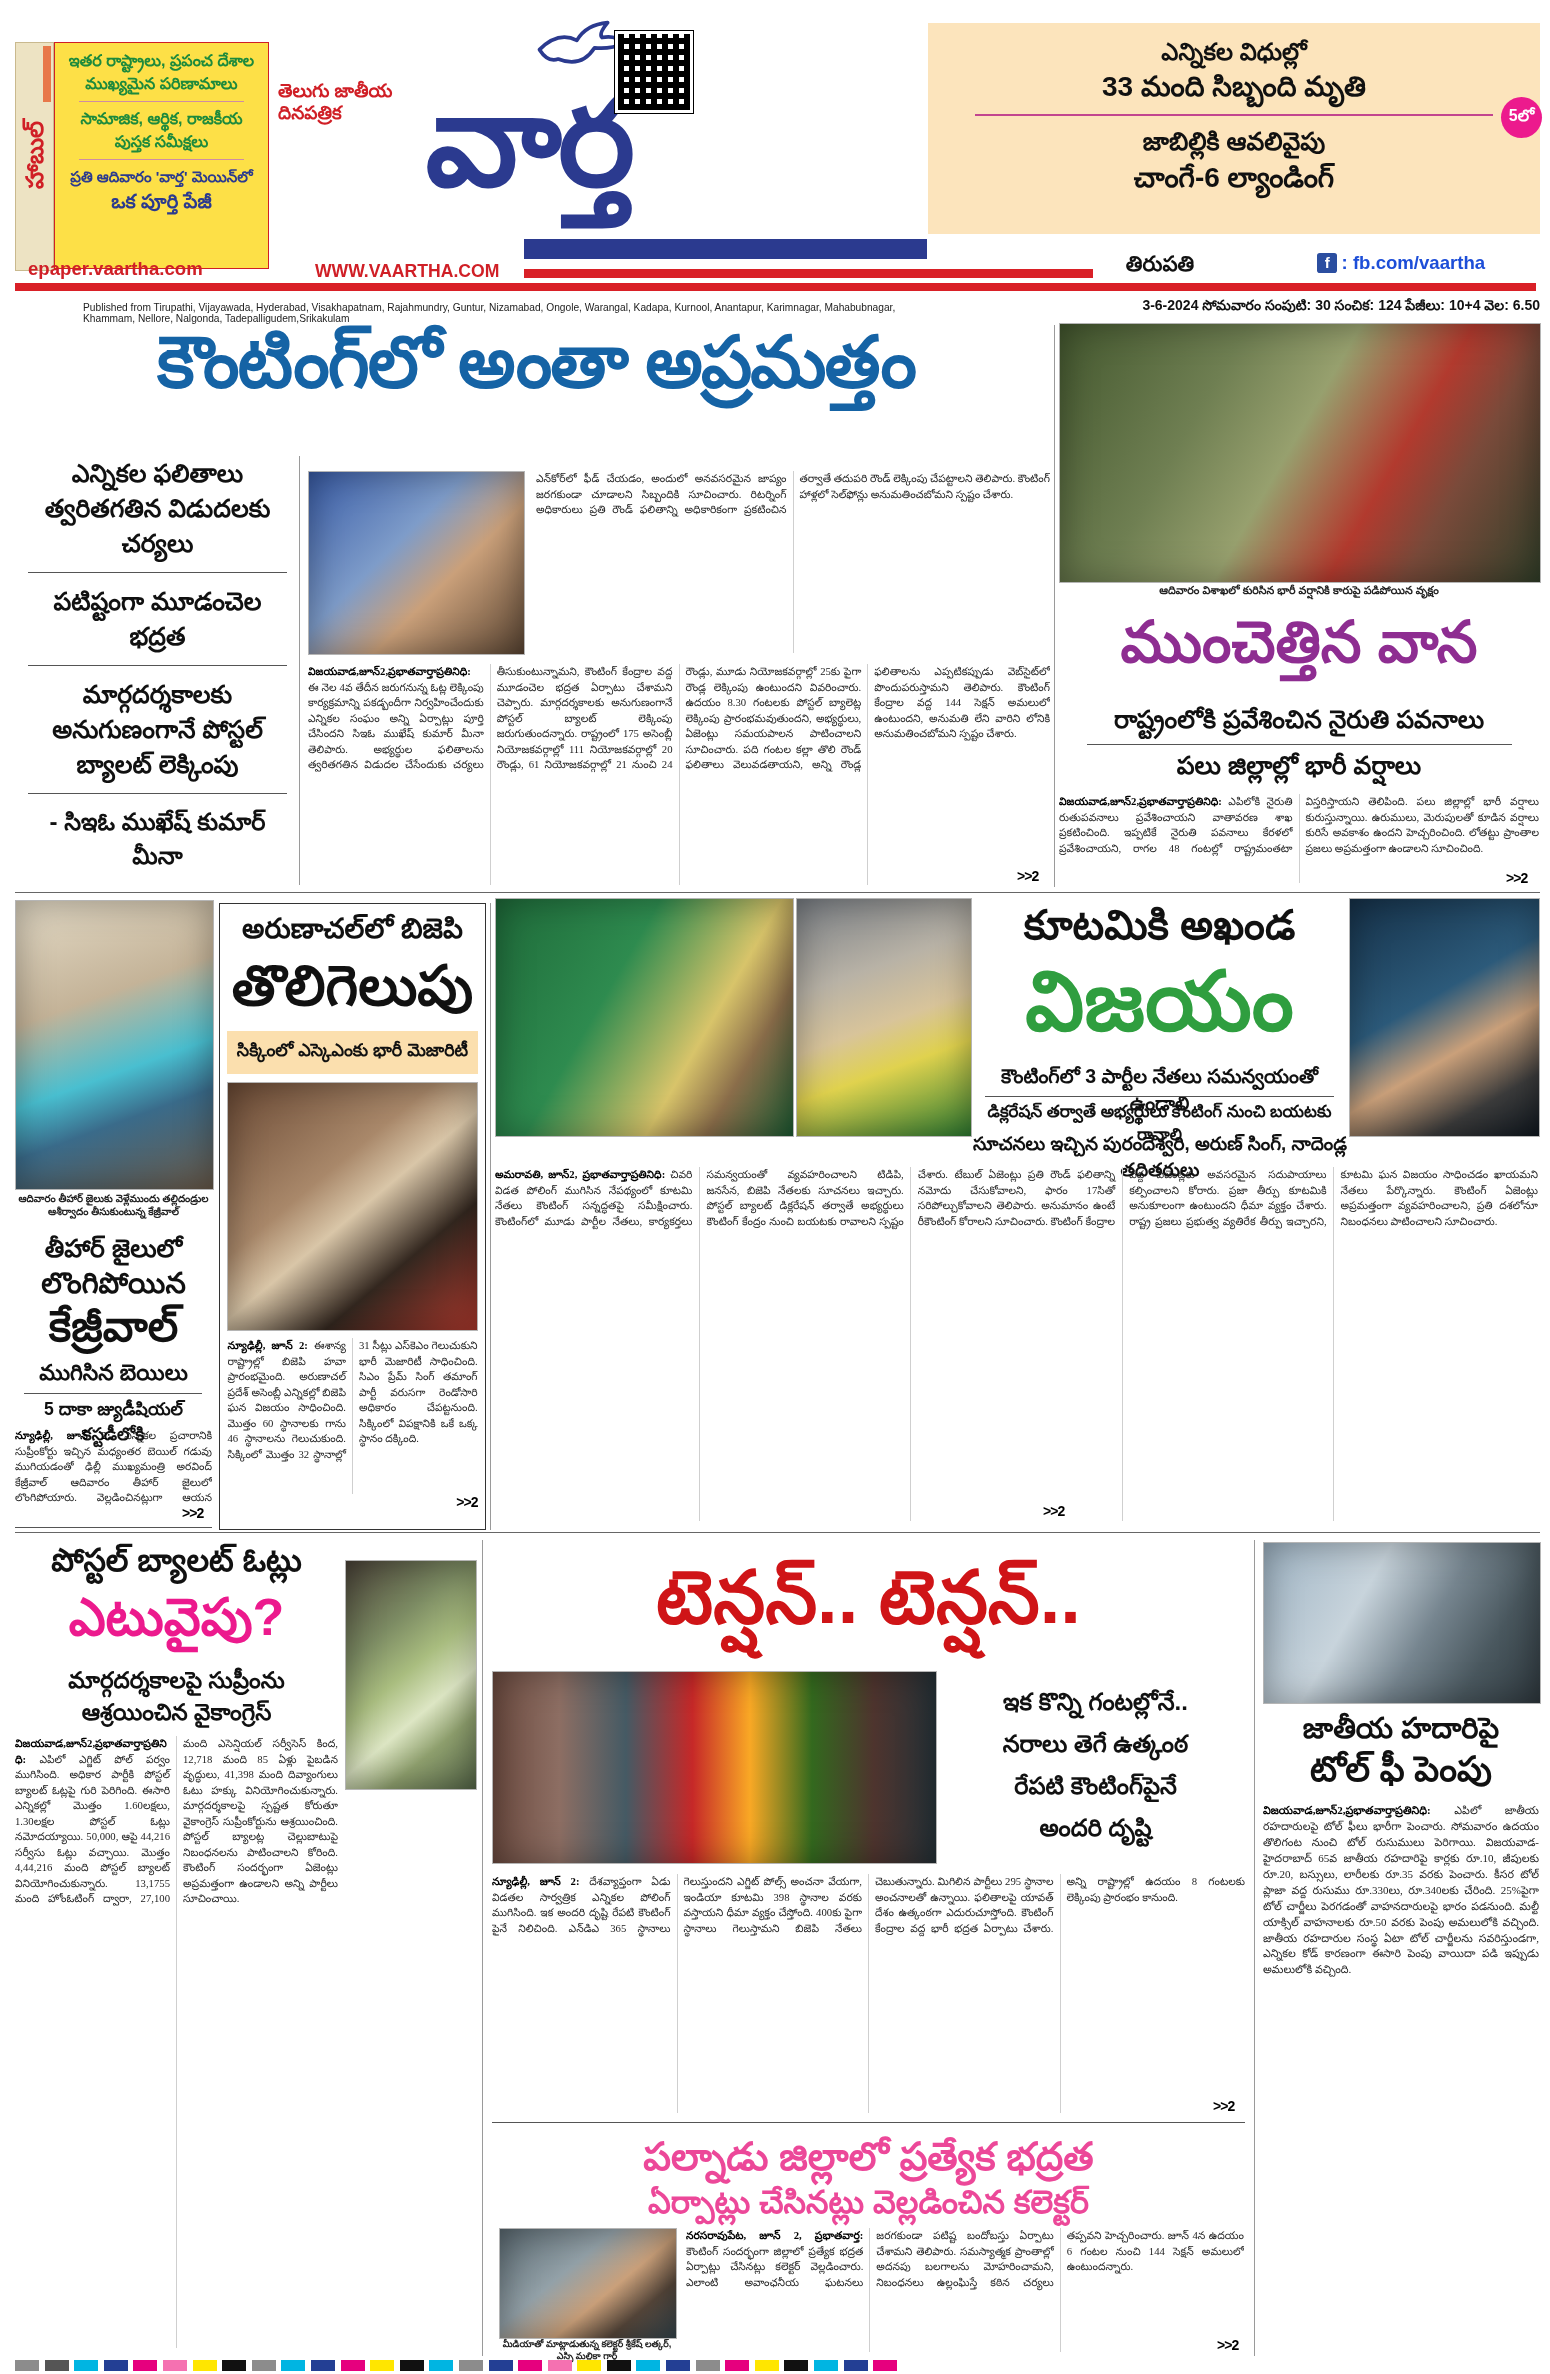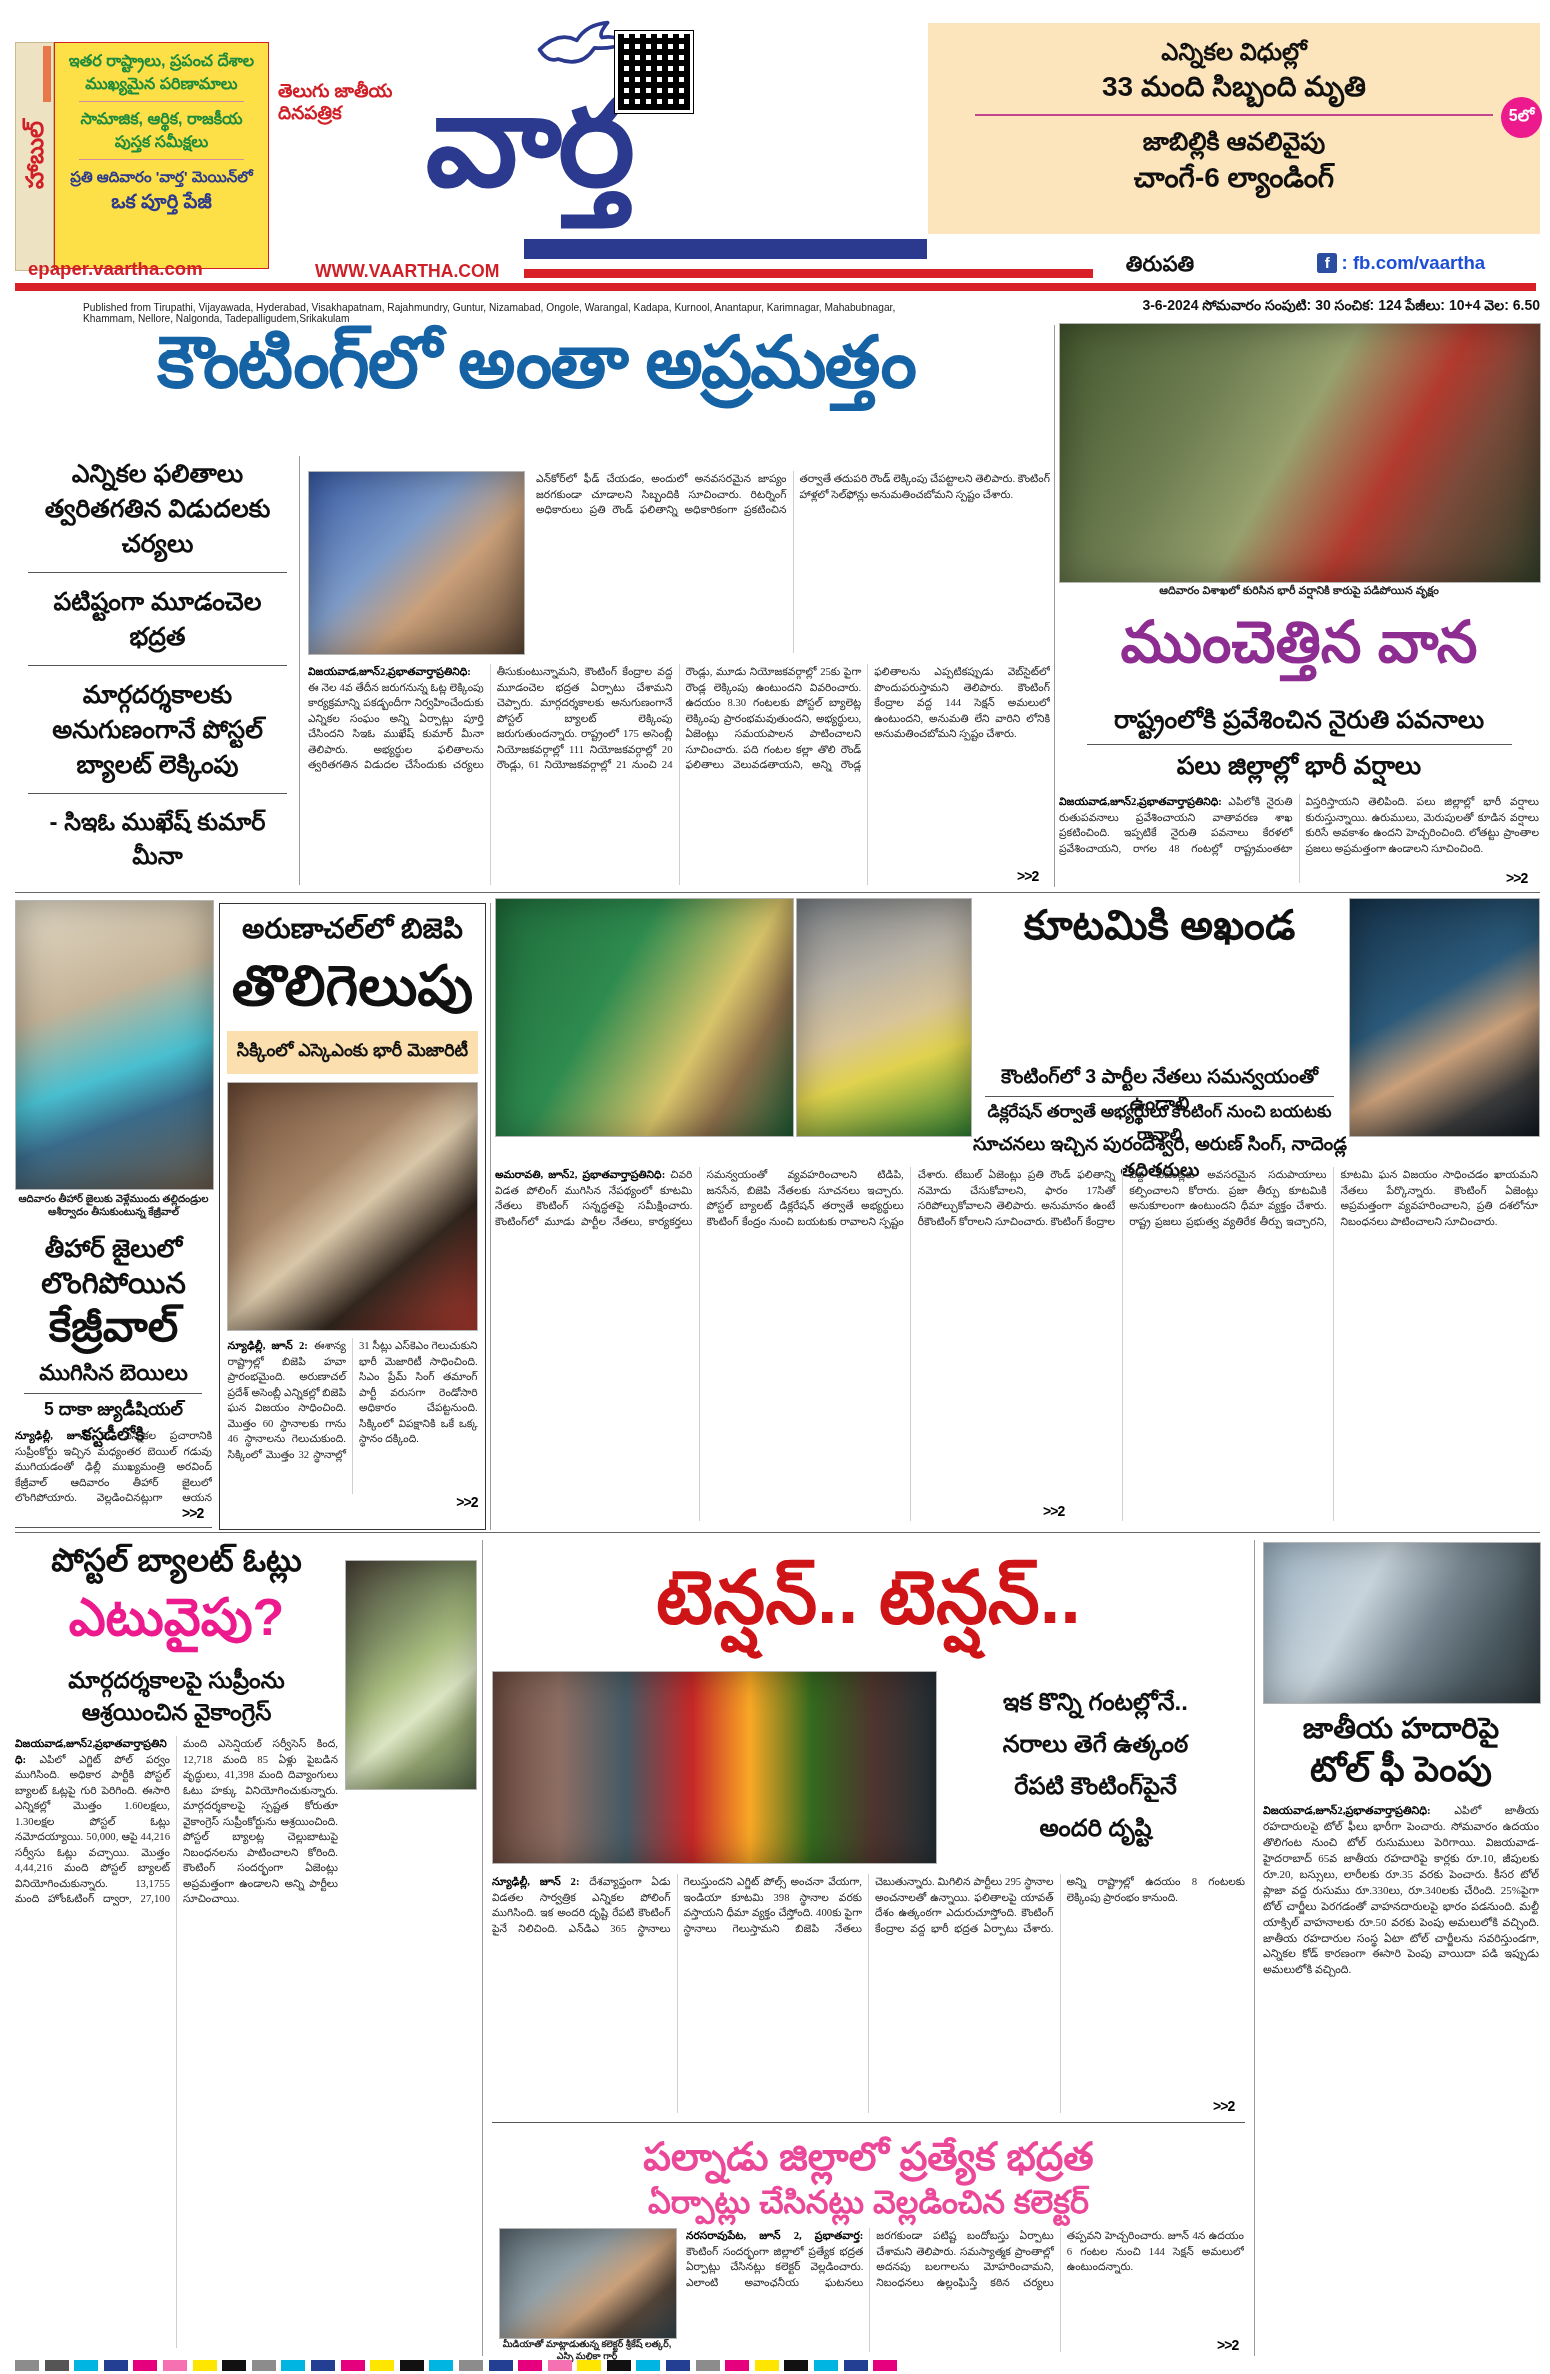--- a/index.html
+++ b/index.html
@@ -171,20 +171,21 @@
       <span>ఈశాన్య రాష్ట్రాల్లో బిజెపి హవా ప్రారంభమైంది. అరుణాచల్ ప్రదేశ్ అసెంబ్లీ ఎన్నికల్లో బిజెపి ఘన విజయం సాధించింది. మొత్తం 60 స్థానాలకు గాను 46 స్థానాలను గెలుచుకుంది. సిక్కింలో మొత్తం 32 స్థానాల్లో 31 సీట్లు ఎస్‌కెఎం గెలుచుకుని భారీ మెజారిటీ సాధించింది. సిఎం ప్రేమ్ సింగ్ తమాంగ్ పార్టీ వరుసగా రెండోసారి అధికారం చేపట్టనుంది. సిక్కింలో విపక్షానికి ఒకే ఒక్క స్థానం దక్కింది.</span>
     </div>
     <div class="jump" style="text-align:right;">&gt;&gt;2</div>
   </div>
 
   <div class="abs vrule" style="left:490px;top:903px;height:627px;"></div>
 
   <div class="abs photo ph-stage" style="left:495px;top:898px;width:297px;height:237px;"></div>
   <div class="abs photo ph-cbn" style="left:796px;top:898px;width:174px;height:237px;"></div>
   <div class="abs c b" style="left:974px;top:900px;width:371px;font-size:41px;line-height:1.25;">కూటమికి అఖండ</div>
+  <div class="abs c b hl-green" style="left:974px;top:952px;width:371px;font-size:83px;line-height:1.2;">విజయం</div>
   <div class="abs photo ph-leader" style="left:1349px;top:898px;width:189px;height:237px;"></div>
   <div class="abs c b" style="left:974px;top:1065px;width:371px;font-size:19.5px;">కౌంటింగ్‌లో 3 పార్టీల నేతలు సమన్వయంతో ఉండాలి</div>
   <div class="abs hrule" style="left:985px;top:1096px;width:349px;"></div>
   <div class="abs c b" style="left:974px;top:1102px;width:371px;font-size:16.7px;">డిక్లరేషన్ తర్వాతే అభ్యర్థులు కౌంటింగ్ నుంచి బయటకు రావాలి</div>
   <div class="abs c b" style="left:965px;top:1133px;width:390px;font-size:18.6px;">సూచనలు ఇచ్చిన పురందేశ్వరి, అరుణ్ సింగ్, నాదెండ్ల తదితరులు</div>
   <div class="abs body-text cols5" style="left:495px;top:1167px;width:1043px;height:354px;">
     <span class="byline">అమరావతి, జూన్2, ప్రభాతవార్తాప్రతినిధి:</span>
     <span>చివరి విడత పోలింగ్ ముగిసిన నేపథ్యంలో కూటమి నేతలు కౌంటింగ్ సన్నద్ధతపై సమీక్షించారు. కౌంటింగ్‌లో మూడు పార్టీల నేతలు, కార్యకర్తలు సమన్వయంతో వ్యవహరించాలని టిడిపి, జనసేన, బిజెపి నేతలకు సూచనలు ఇచ్చారు. పోస్టల్ బ్యాలట్ డిక్లరేషన్ తర్వాతే అభ్యర్థులు కౌంటింగ్ కేంద్రం నుంచి బయటకు రావాలని స్పష్టం చేశారు. టేబుల్ ఏజెంట్లు ప్రతి రౌండ్ ఫలితాన్ని నమోదు చేసుకోవాలని, ఫారం 17సితో సరిపోల్చుకోవాలని తెలిపారు. అనుమానం ఉంటే రీకౌంటింగ్ కోరాలని సూచించారు. కౌంటింగ్ కేంద్రాల వద్ద ఏజెంట్లకు అవసరమైన సదుపాయాలు కల్పించాలని కోరారు. ప్రజా తీర్పు కూటమికి అనుకూలంగా ఉంటుందని ధీమా వ్యక్తం చేశారు. రాష్ట్ర ప్రజలు ప్రభుత్వ వ్యతిరేక తీర్పు ఇచ్చారని, కూటమి ఘన విజయం సాధించడం ఖాయమని నేతలు పేర్కొన్నారు. కౌంటింగ్ ఏజెంట్లు అప్రమత్తంగా వ్యవహరించాలని, ప్రతి దశలోనూ నిబంధనలు పాటించాలని సూచించారు.</span>
   </div>
   <div class="abs jump" style="left:1043px;top:1503px;">&gt;&gt;2</div>

